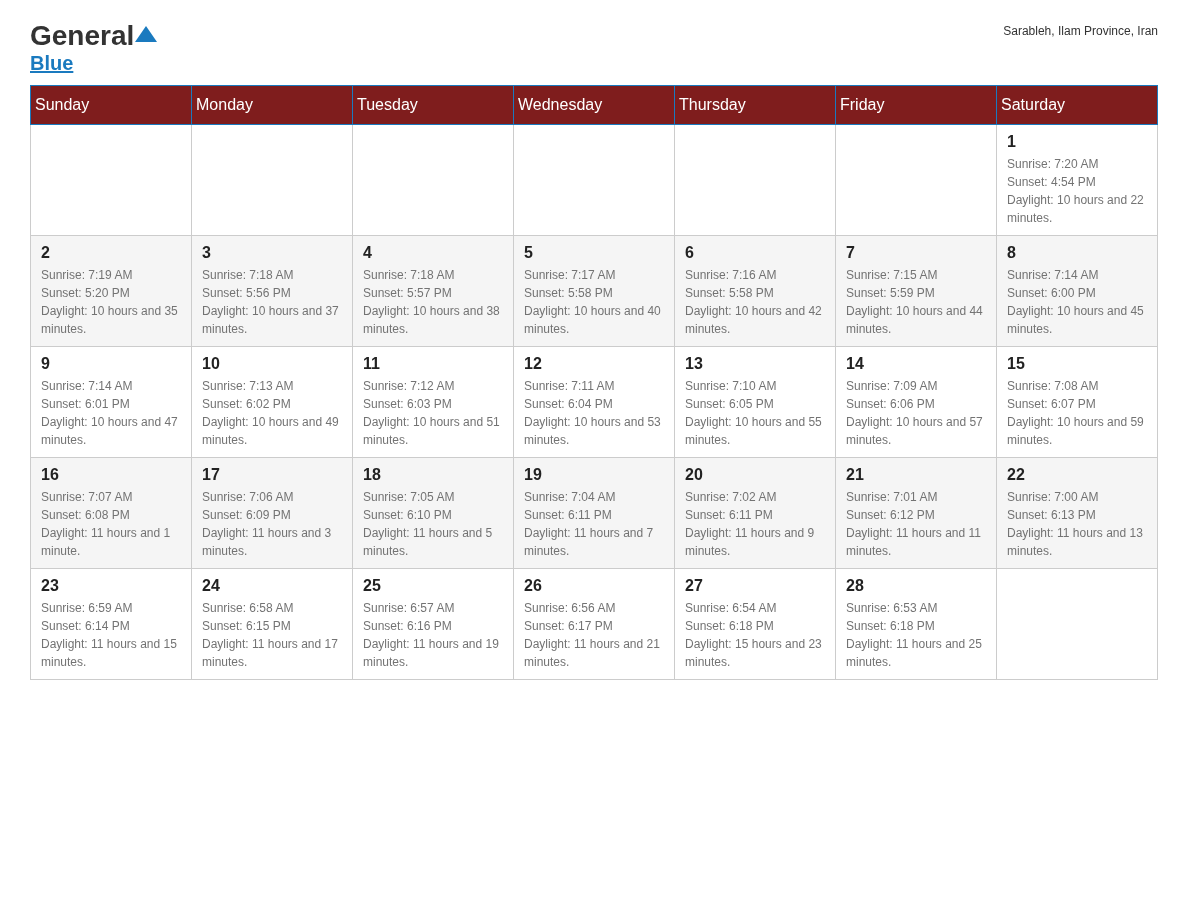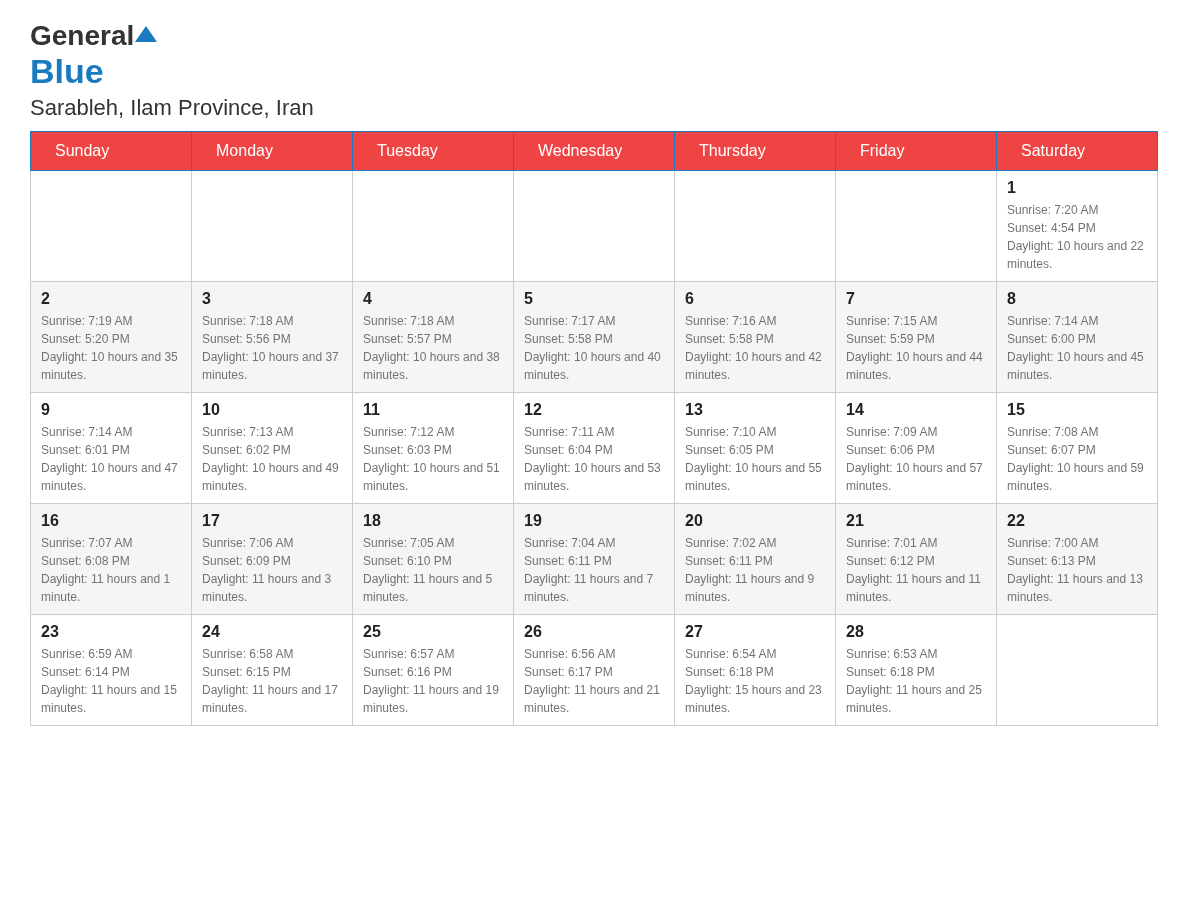--- a/index.html
+++ b/index.html
@@ -5,52 +5,51 @@
     * { box-sizing: border-box; margin: 0; padding: 0; }
     body {
       font-family: Arial, Helvetica, sans-serif;
       background: #fff;
       padding: 20px 30px;
       width: 1188px;
       min-height: 918px;
     }
     .header {
       display: flex;
-      justify-content: flex-end;
+      justify-content: space-between;
       align-items: flex-start;
       margin-bottom: 10px;
-      flex-direction: column;
     }
     .logo {
       display: flex;
       flex-direction: column;
       align-items: flex-start;
     }
     .title-area {
       text-align: right;
     }
     .month-title {
       font-size: 48px;
       font-weight: bold;
       color: #222;
     }
     .location {
-      font-size: 22px;
+      font-size: 12px;
       color: #333;
       margin-top: 4px;
     }
     .calendar {
       width: 100%;
       border-collapse: collapse;
       margin-top: 10px;
     }
     .calendar th {
-      background-color: #ef4444;
+      background-color: #7f1d1d;
       color: #fff;
-      padding: 10px 24px;
+      padding: 10px 4px;
       text-align: left;
       font-size: 16px;
       font-weight: normal;
       border: 1px solid #1a7abf;
     }
     .calendar td {
       vertical-align: top;
       padding: 8px 10px;
       border: 1px solid #ccc;
       width: 14.28%;
@@ -88,23 +87,24 @@
     .logo-word-general {
       font-size: 28px;
       font-weight: bold;
       color: #333;
     }
     .logo-arrow {
       display: inline-block;
       margin: 0 1px;
     }
     .logo-word-blue {
-      font-size: 34px;
+      font-size: 20px;
       font-weight: bold;
       color: #1a7abf;
+      text-decoration: underline;
     }
   </style>
 </head>
 <body>
 
 <div class="header">
   <div class="logo">
     <div class="logo-row">
       <span class="logo-word-general">General</span>
       <span class="logo-arrow">

